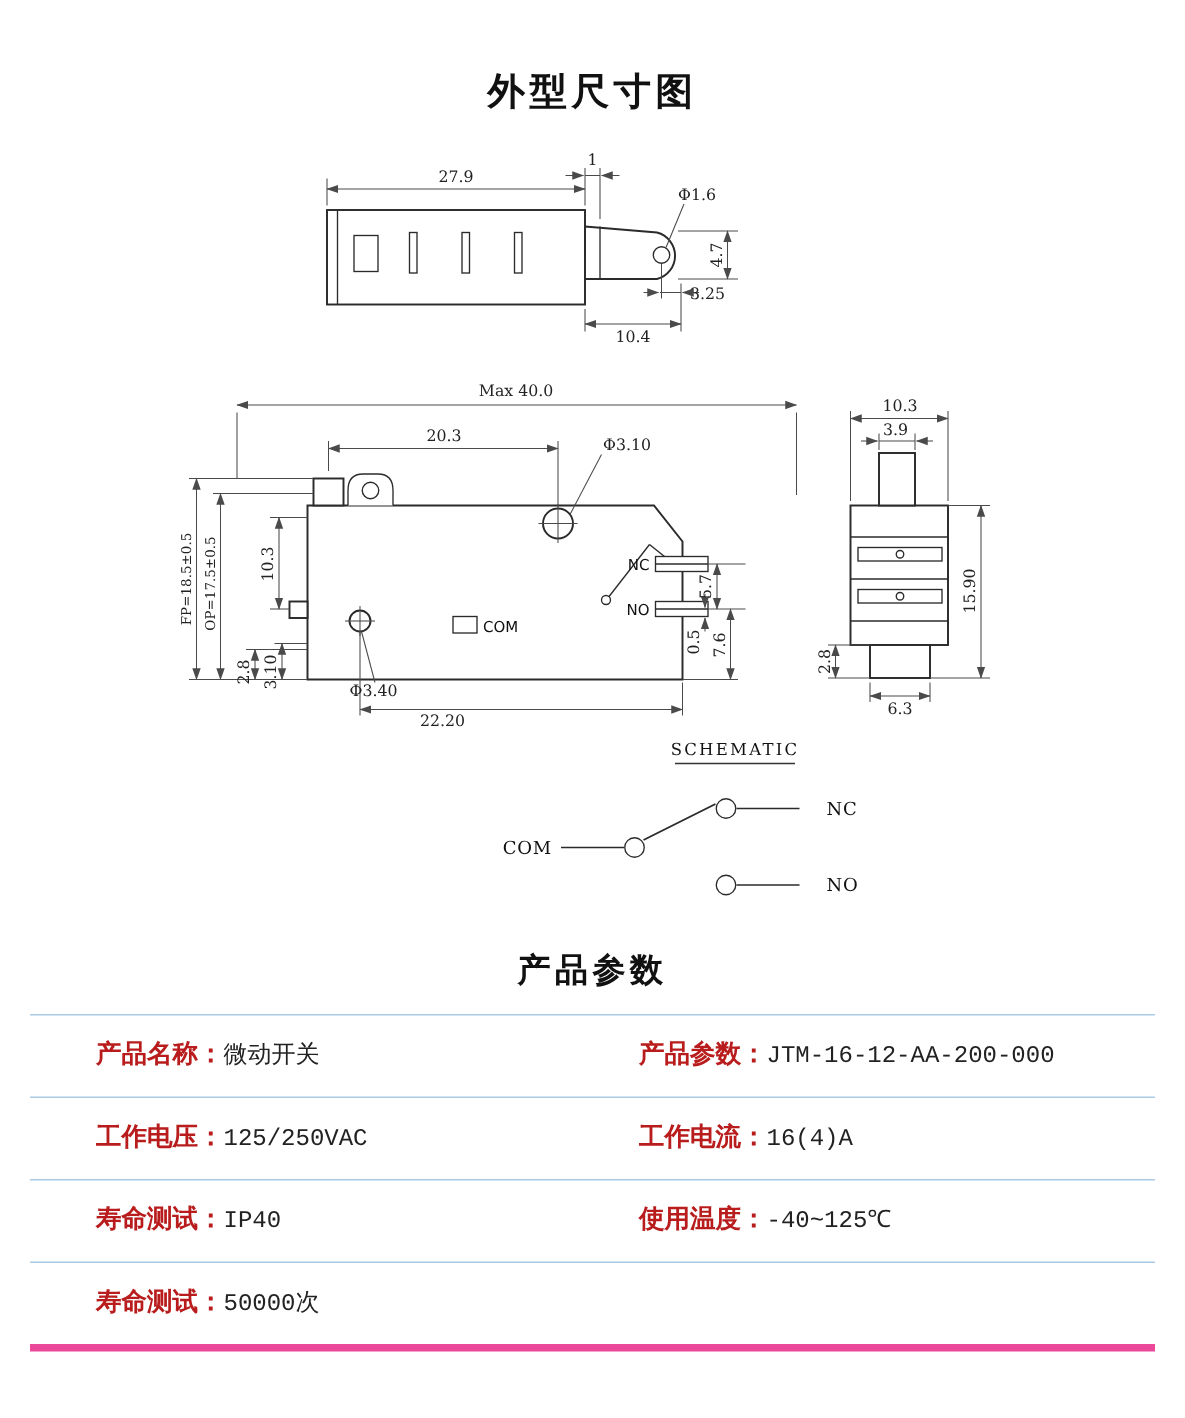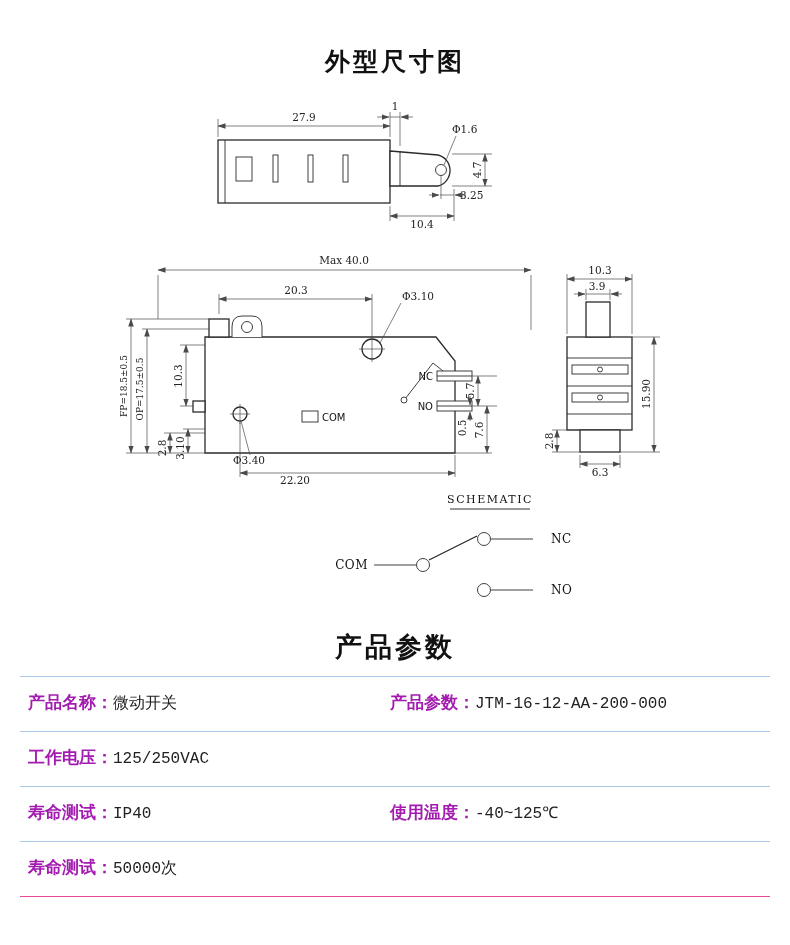--- a/index.html
+++ b/index.html
@@ -1,41 +1,41 @@
 <!DOCTYPE html>
 <html><head>
 <meta charset="utf-8">
 <style>
   html,body { margin:0; padding:0; background:#fff; }
   body { width:790px; height:945px; font-family:"Liberation Sans", sans-serif; color:#111; }
   .page { width:790px; height:945px; overflow:hidden; background:#fff; }
 
   h1.dim-title { margin:0; padding-top:45px; text-align:center; font-size:25px; line-height:32px;
     font-weight:700; letter-spacing:3px; color:#111; }
-  h2.param-title { margin:6px 0 0 0; text-align:center; font-size:27px; line-height:32px;
+  h2.param-title { margin:6px 0 0 0; text-align:center; font-size:22px; line-height:32px;
     font-weight:700; letter-spacing:3px; color:#111; }
 
   svg.drawing { display:block; margin:18px auto 0 auto; }
   .outline { fill:#fff; stroke:#2b2b2b; stroke-width:1.3; }
   .thin    { fill:none; stroke:#2b2b2b; stroke-width:0.9; }
   .thinw   { fill:#fff; stroke:#2b2b2b; stroke-width:0.9; }
   .dim     { stroke:#4a4a4a; stroke-width:0.7; fill:none; }
   .dimtext   { font:10.5px "DejaVu Serif", serif; fill:#222; }
   .dimtext-s { font:9px "DejaVu Serif", serif; fill:#222; }
   .term-label { font:10px "DejaVu Sans", sans-serif; fill:#111; }
   .schem-title { font:11px "DejaVu Serif", serif; fill:#111; letter-spacing:1.5px; }
   .schem-text  { font:12px "DejaVu Serif", serif; fill:#111; letter-spacing:0.5px; }
 
   .params { margin:13px 20px 0 20px; }
   .param-row { display:flex; border-top:1px solid #aac9e4; padding:14px 8px 15px 8px; }
-  .param-row:last-child { border-bottom:1px solid #ec4899;flex-direction:column; }
+  .param-row:last-child { border-bottom:5px solid #ec4899; }
   .cell { line-height:24px; }
   .cell.left { width:362px; }
   .cell.right { flex:1; }
-  .param-label { font-size:17px; font-weight:700; color:#a21caf; }
+  .param-label { font-size:17px; font-weight:700; color:#b91c1c;margin-left:36px; }
   .param-value { font-size:16px; font-family:"Liberation Mono", monospace; color:#222;text-align:center; }
 </style>
 </head>
 <body>
 
 <div class="page">
 
   <h1 class="dim-title">外型尺寸图</h1>
 
   <svg class="drawing" width="790" height="530" viewBox="0 95 790 530">
@@ -224,20 +224,23 @@
       </div>
       <div class="cell right">
         <span class="param-label">产品参数：</span><span class="param-value">JTM-16-12-AA-200-000</span>
       </div>
     </div>
 
     <div class="param-row">
       <div class="cell left">
         <span class="param-label">工作电压：</span><span class="param-value">125/250VAC</span>
       </div>
+      <div class="cell right">
+        <span class="param-label">工作电流：</span><span class="param-value">16(4)A</span>
+      </div>
     </div>
 
     <div class="param-row">
       <div class="cell left">
         <span class="param-label">寿命测试：</span><span class="param-value">IP40</span>
       </div>
       <div class="cell right">
         <span class="param-label">使用温度：</span><span class="param-value">-40~125℃</span>
       </div>
     </div>

